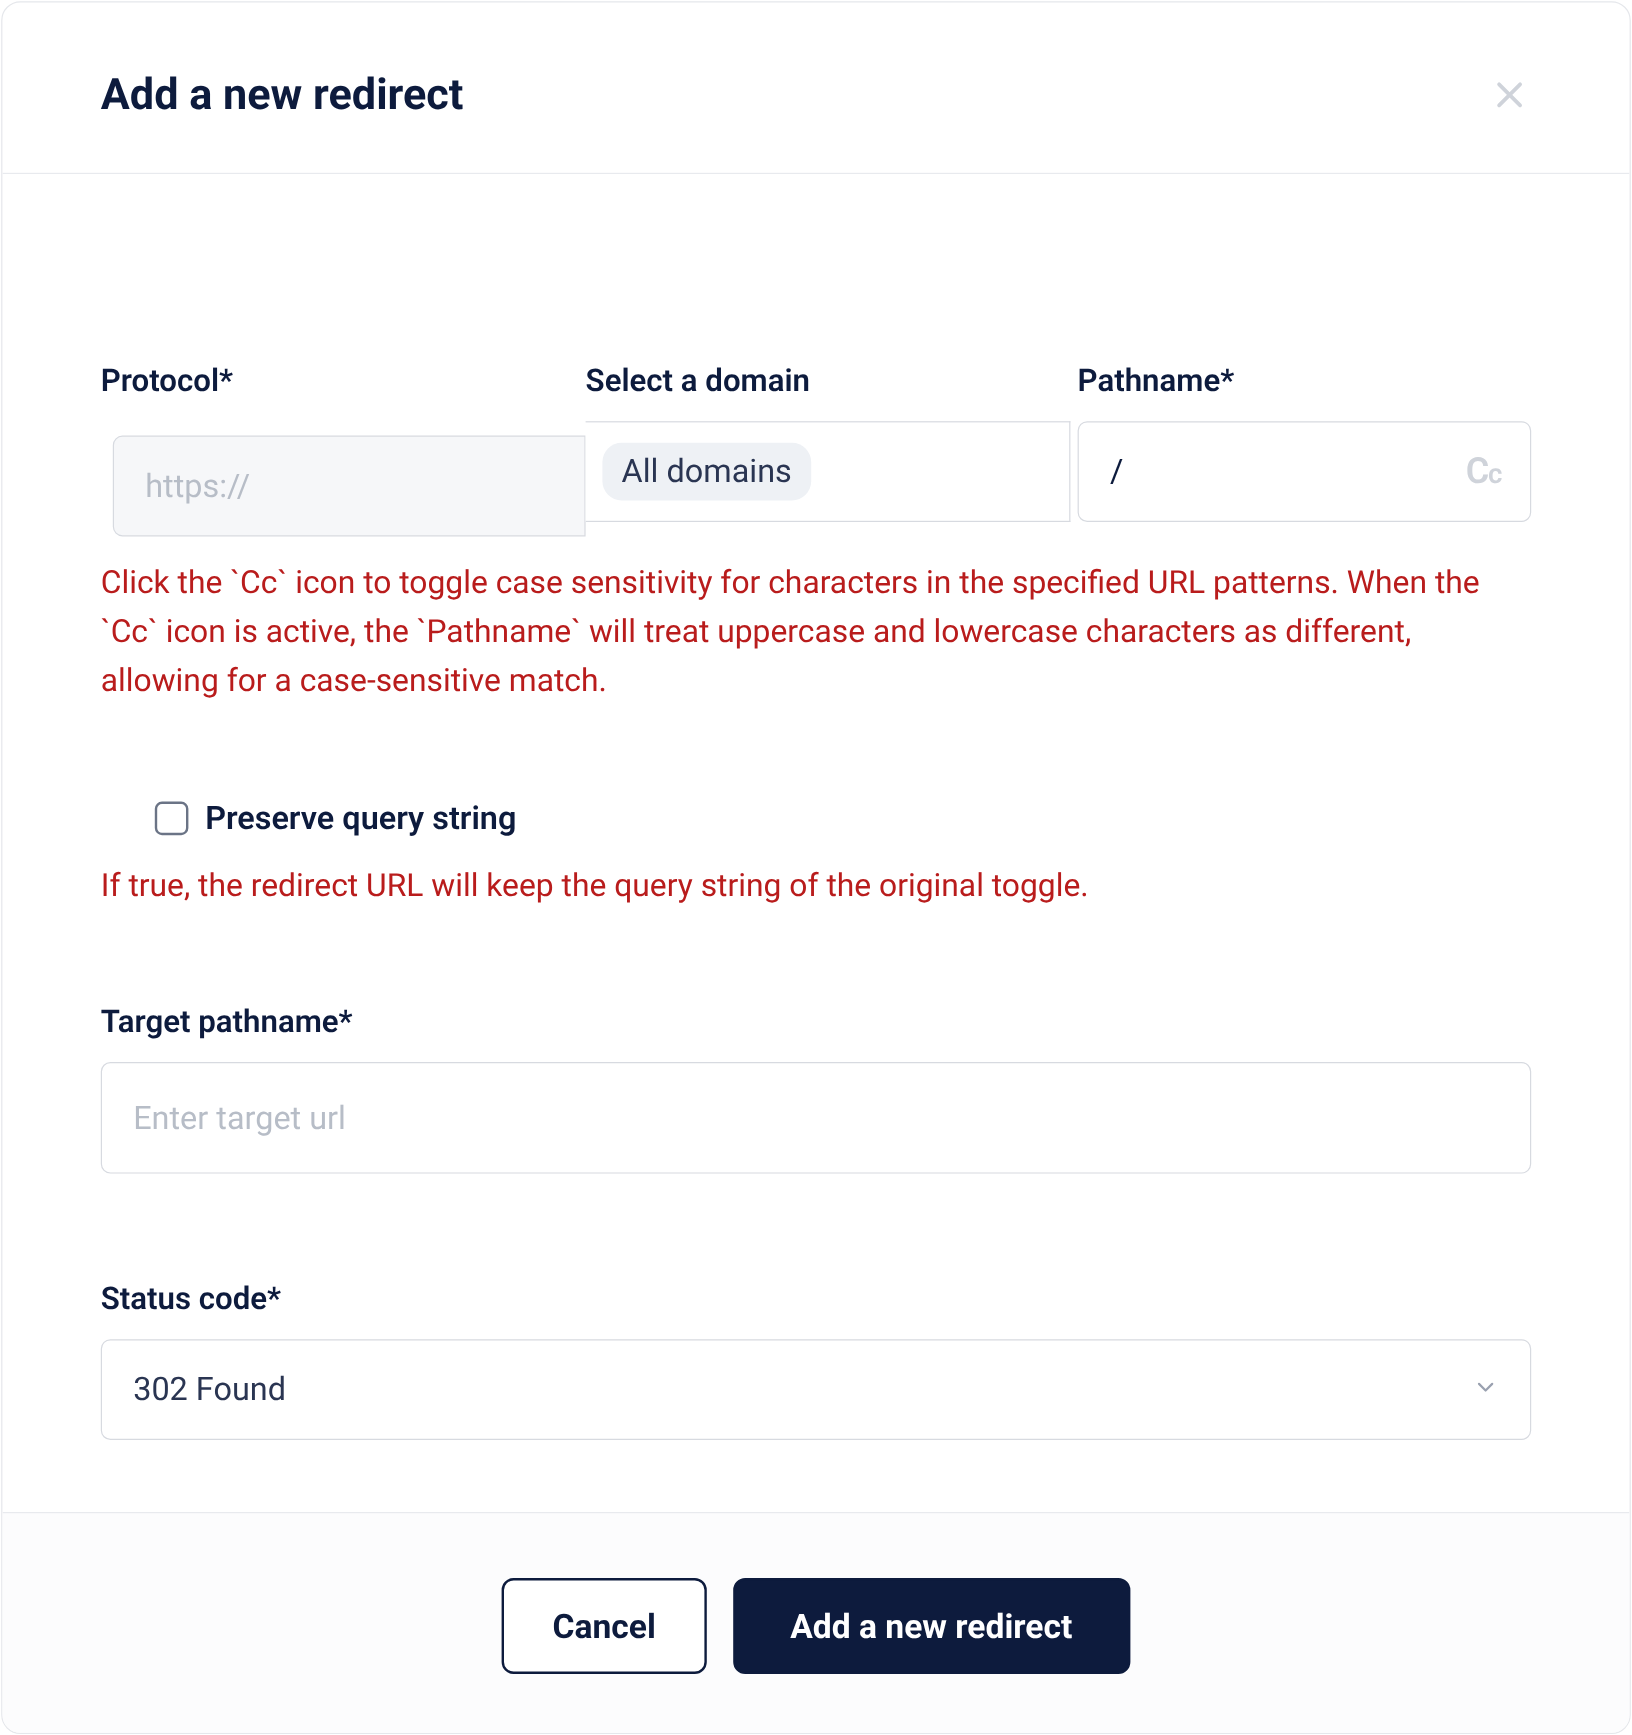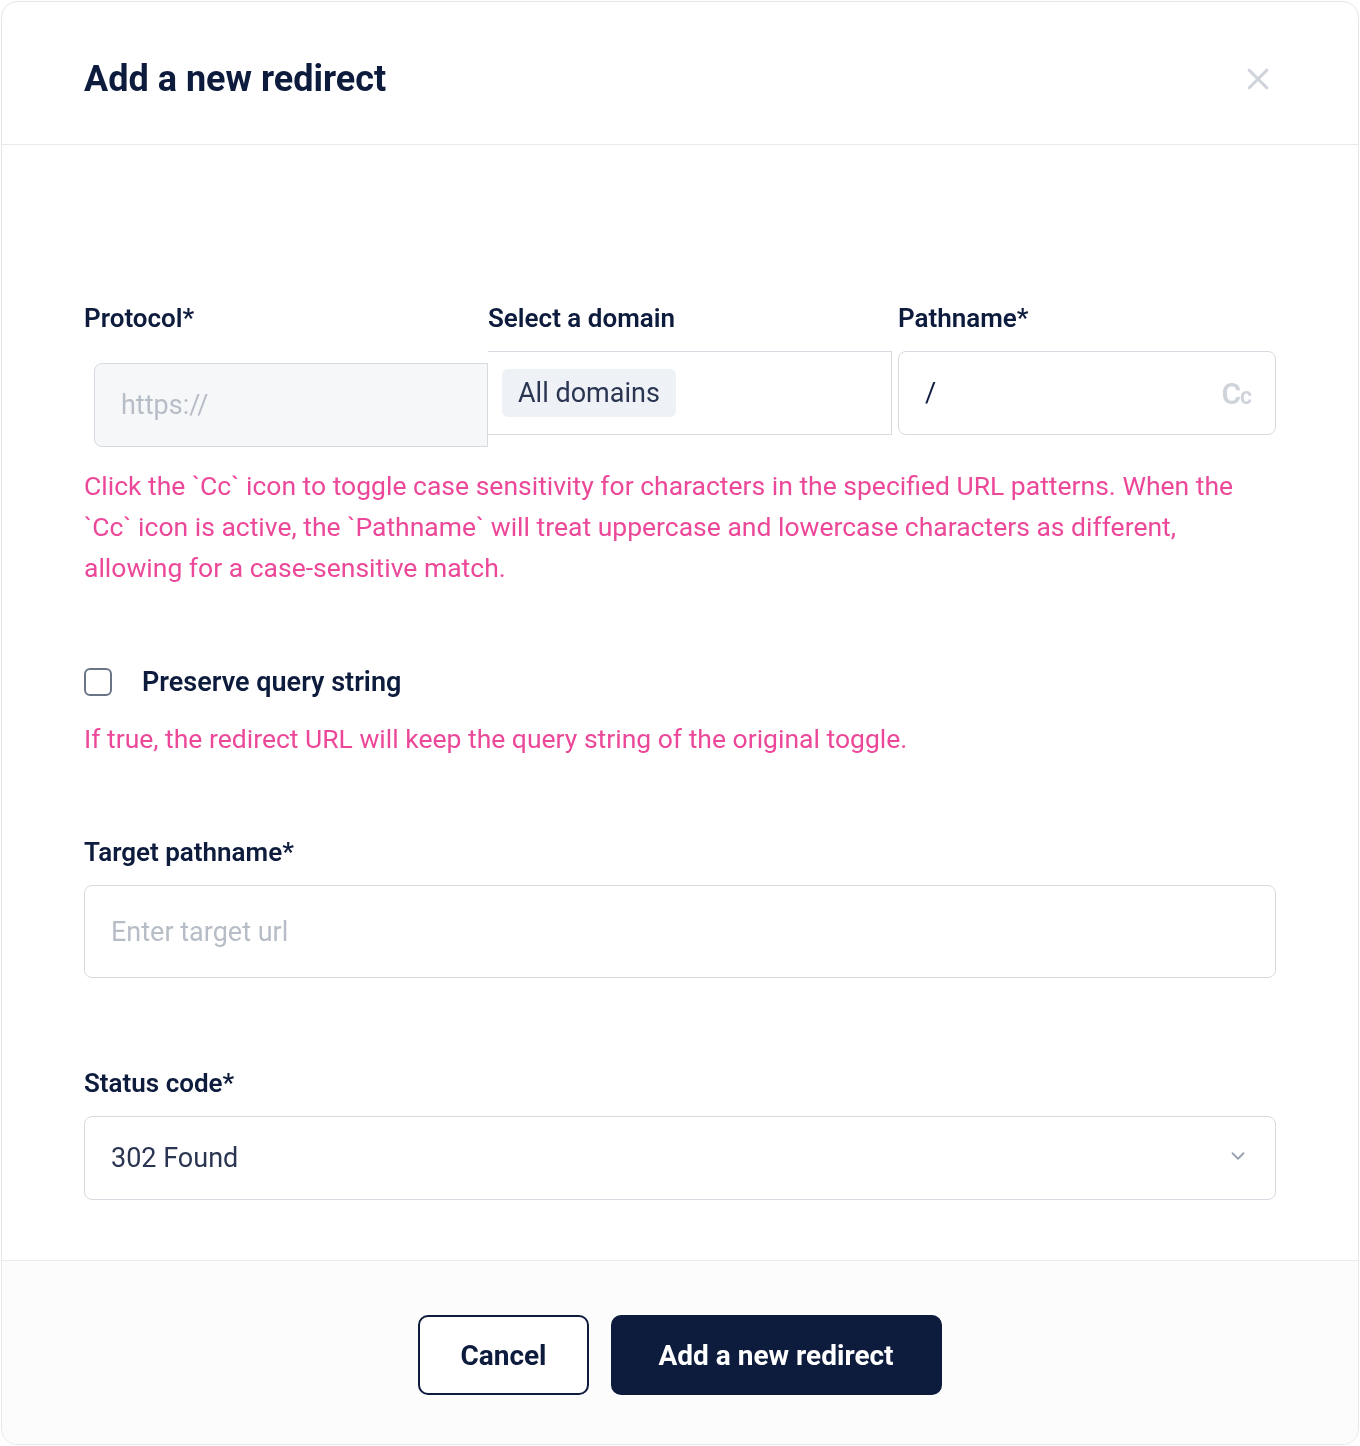--- a/index.html
+++ b/index.html
@@ -107,21 +107,21 @@
       border-bottom-right-radius: 0;
       margin-left: 10px;
     }
     .input-box.domain {
       border-radius: 0;
       border-left: none;
       padding: 0 14px;
     }
     .domain-chip {
       background: #eef1f5;
-      border-radius: 6px;
+      border-radius: 16px;
       padding: 8px 16px;
       font-size: 27px;
       color: #2a3552;
     }
     .input-box.pathname {
       position: relative;
     }
     .pathname-input {
       border: none;
       outline: none;
@@ -141,31 +141,32 @@
       color: #cfd3da;
       cursor: pointer;
       letter-spacing: -1px;
     }
     .cc-icon .small-c {
       font-size: 23px;
     }
     .help-text {
       font-size: 26.5px;
       line-height: 1.55;
-      color: #ec4899;
+      color: #b91c1c;
       margin-bottom: 0;
     }
     .section-preserve {
       margin-top: 78px;
     }
     .checkbox-row {
       display: flex;
       align-items: center;
-      gap: 30px;
+      gap: 14px;
       margin-bottom: 20px;
+      margin-left: 45px;
     }
     .checkbox {
       width: 28px;
       height: 28px;
       border: 2.5px solid #6b7486;
       border-radius: 6px;
       cursor: pointer;
       flex-shrink: 0;
     }
     .checkbox-label {

